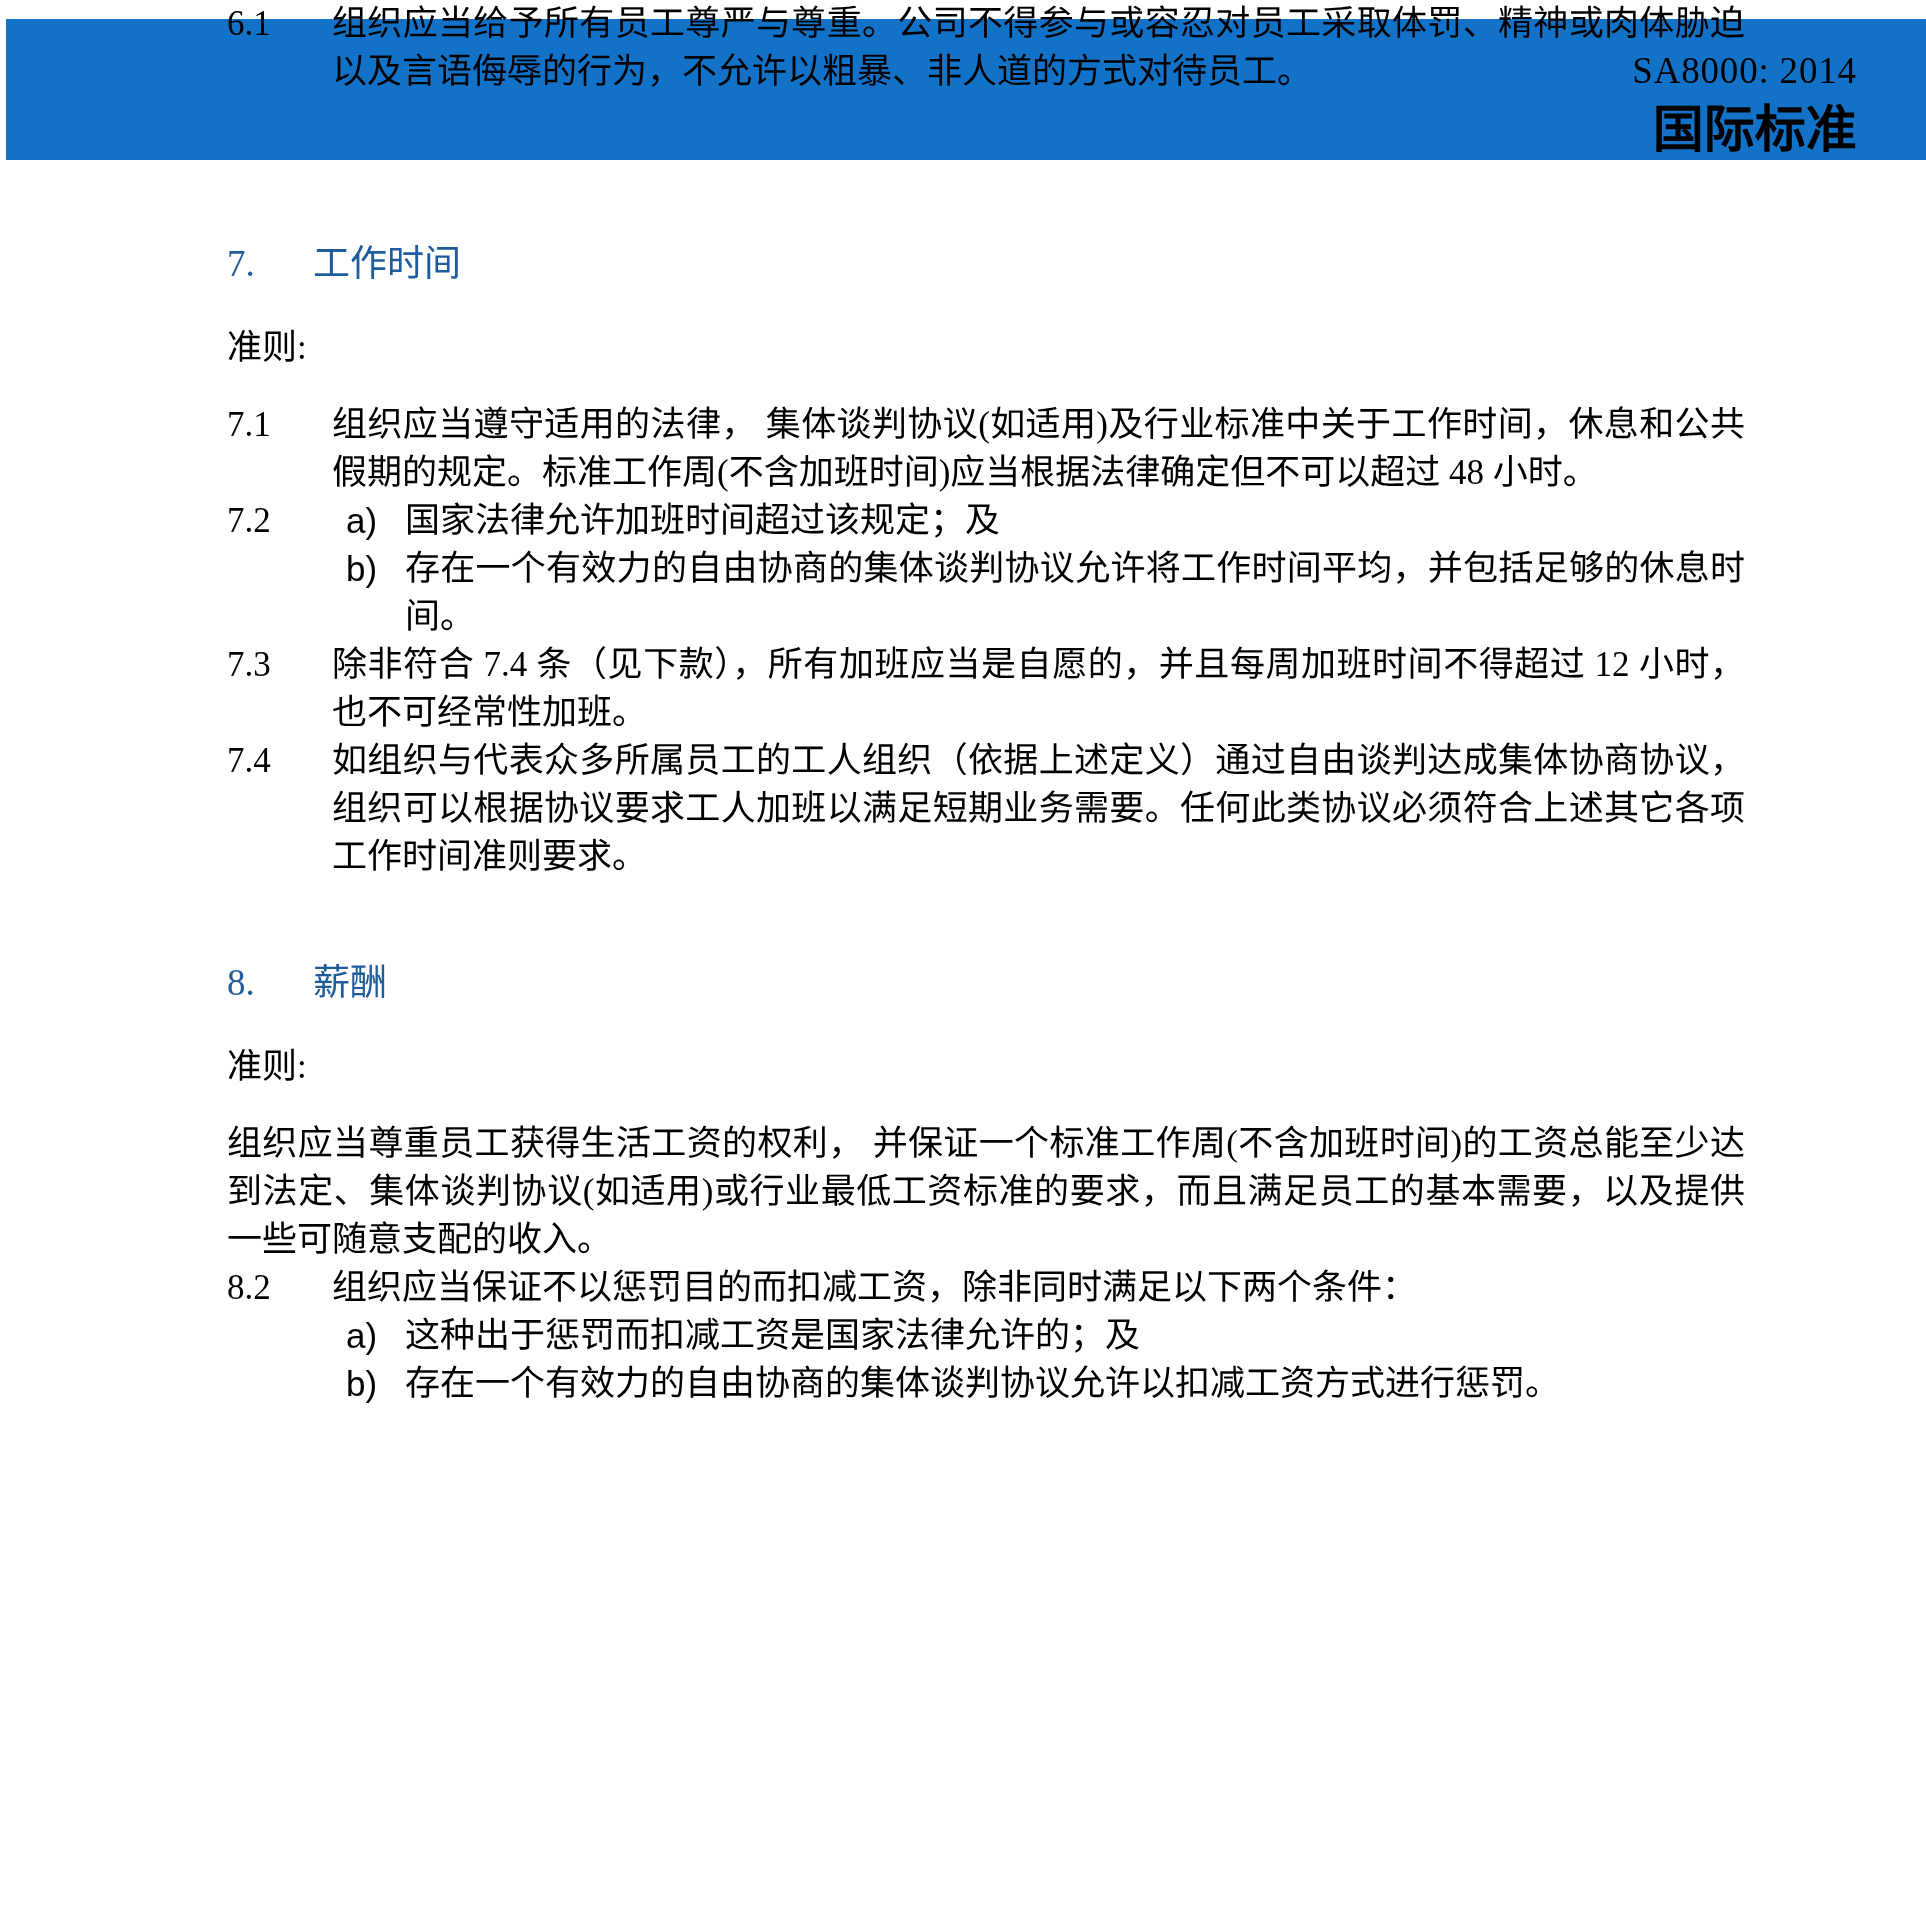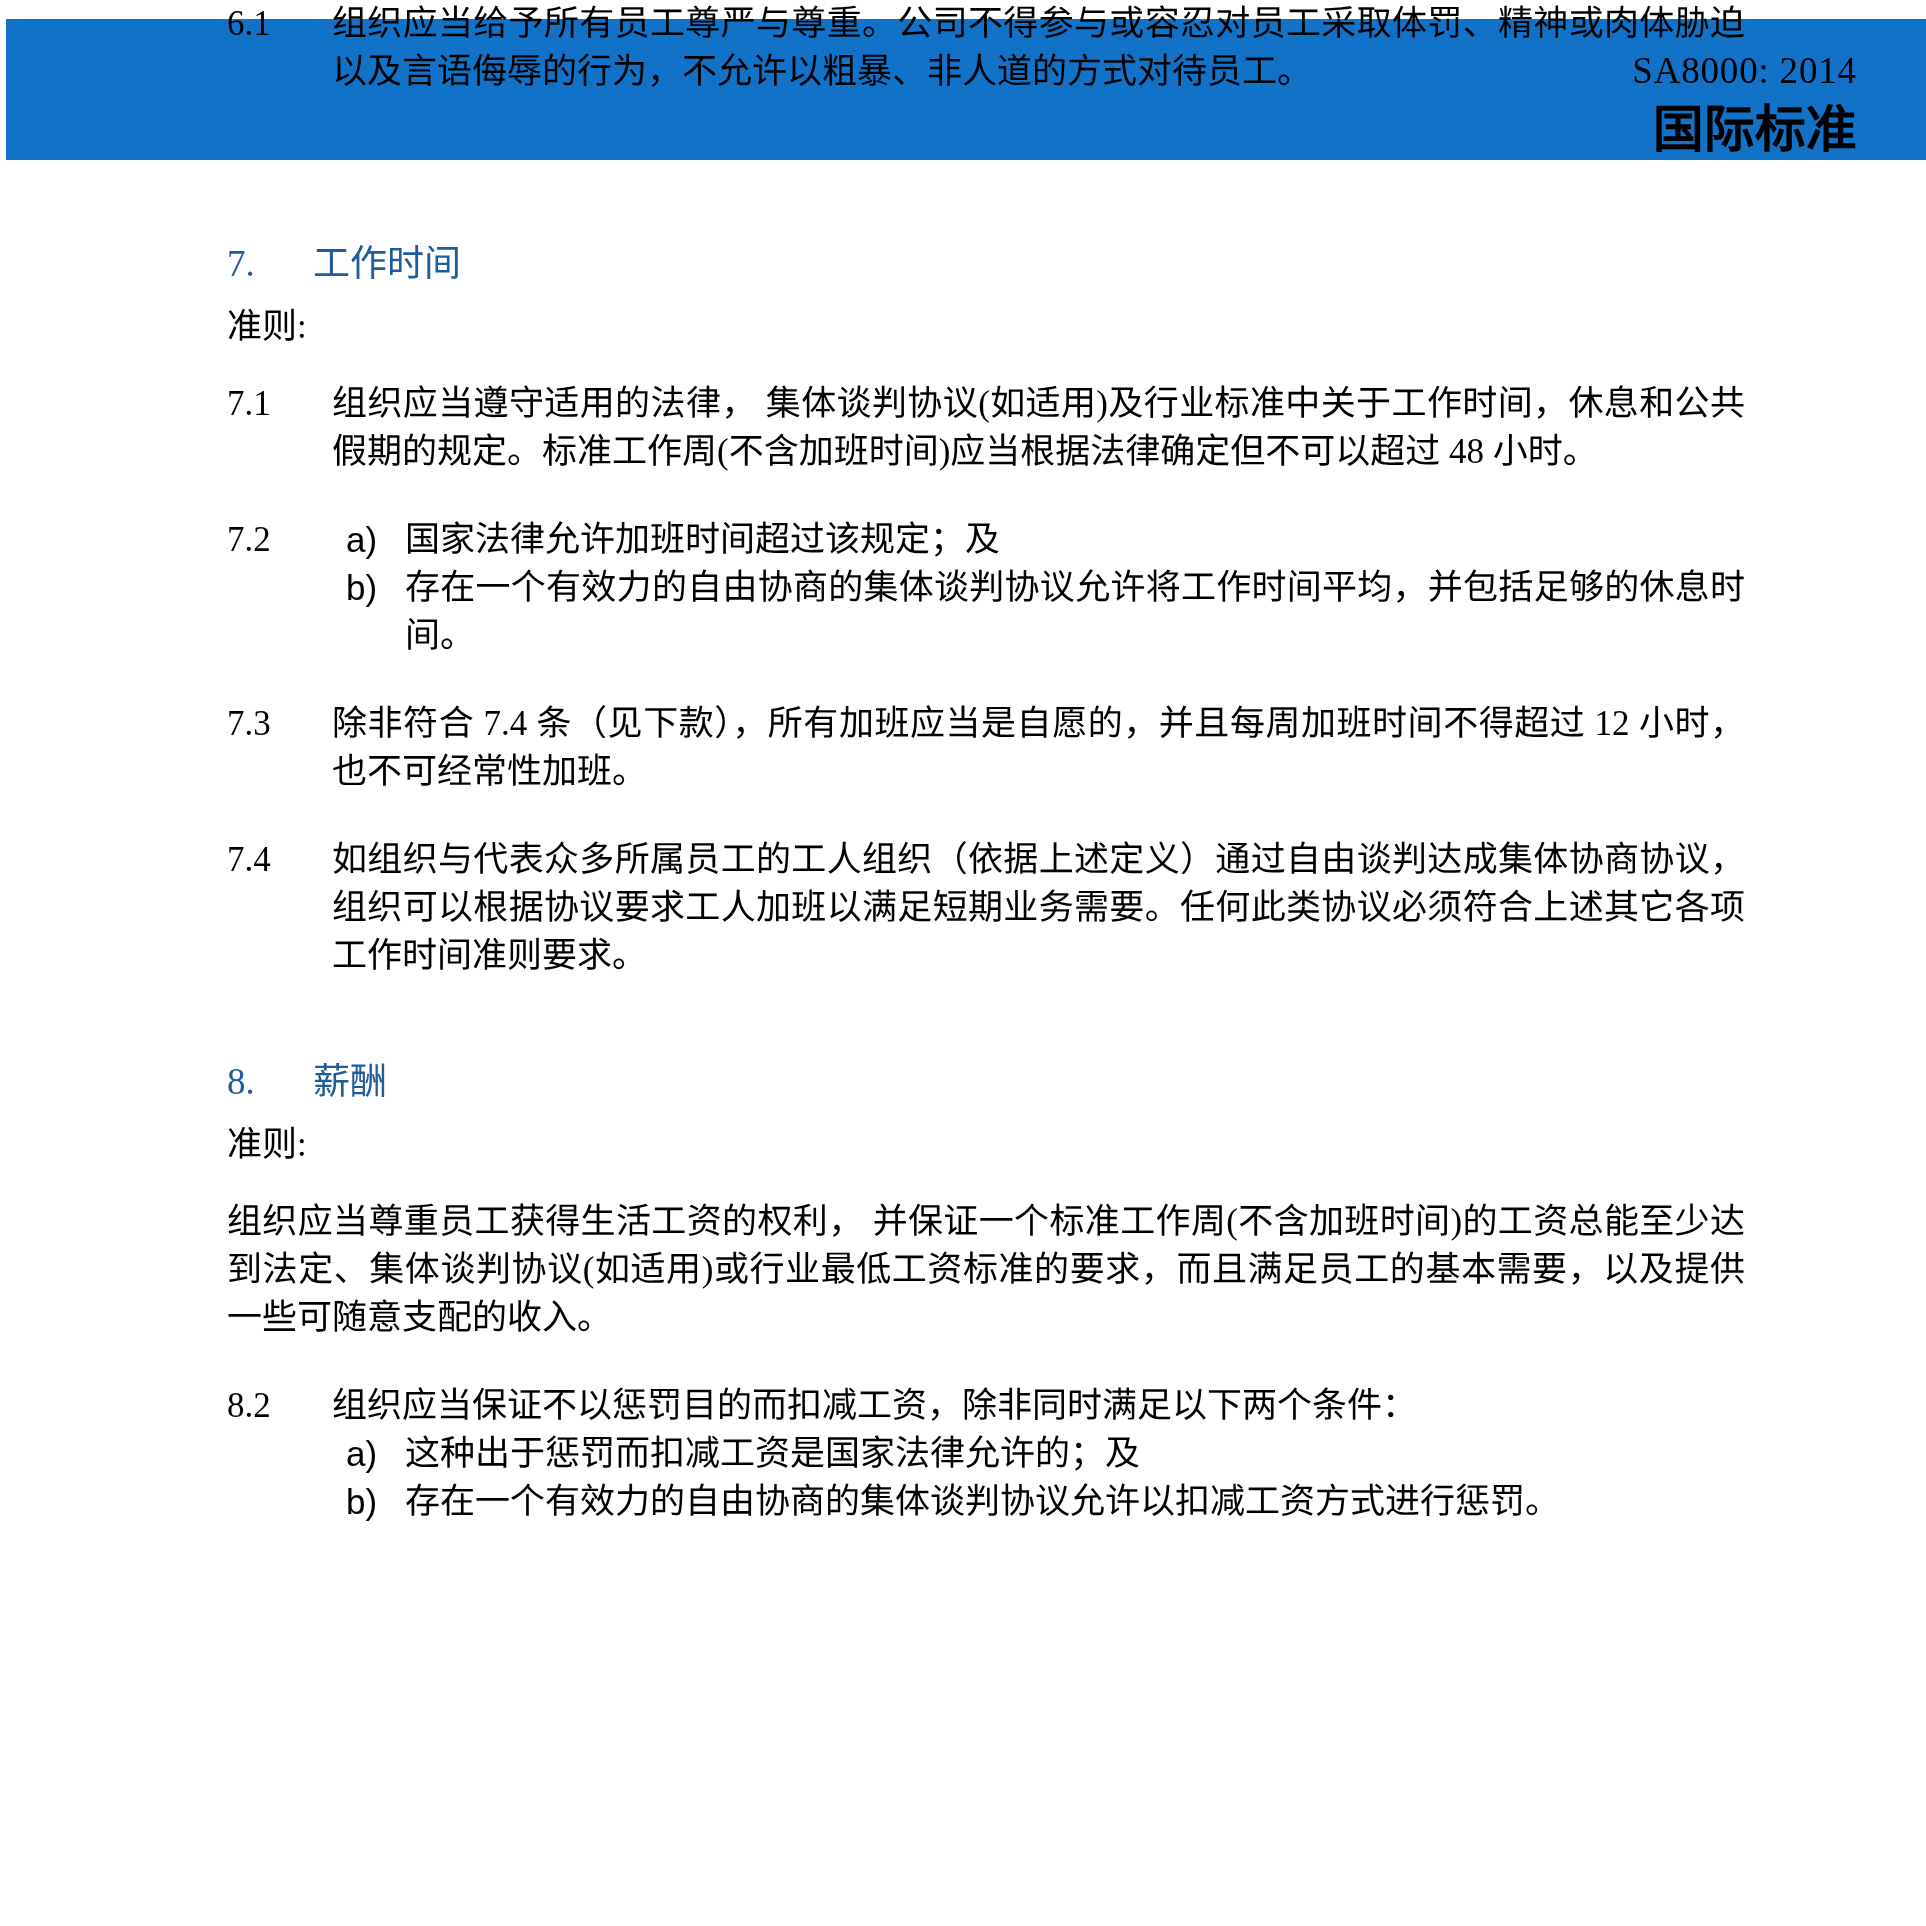--- a/index.html
+++ b/index.html
@@ -67,22 +67,22 @@
     display:flex;margin:0;
     color:var(--headblue);
     font-size:37px;line-height:50px;
     font-weight:normal;
   }
   .heading .num{flex:none;width:86px;}
   .guide{font-size:35px;line-height:48px;}
   
   .mt0{margin-top:0;}
   .mt75{margin-top:29px;}
-  .mt90{margin-top:14px;}
-  .mt105{margin-top:40px;}
+  .mt90{margin-top:35px;}
+  .mt105{}
   .mt200{margin-top:77px;}
   .mt370{margin-top:143px;}
 </style>
 </head>
 <body>
 
 <div class="page">
 
   <header class="band">
     <div class="code">SA8000: 2014</div>

